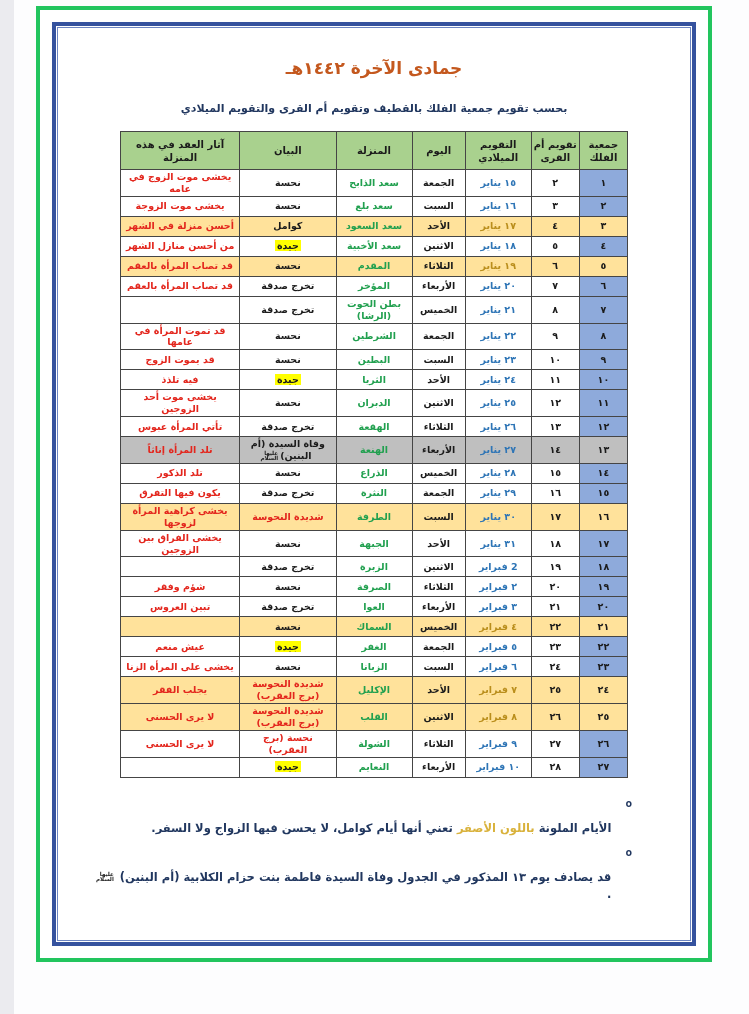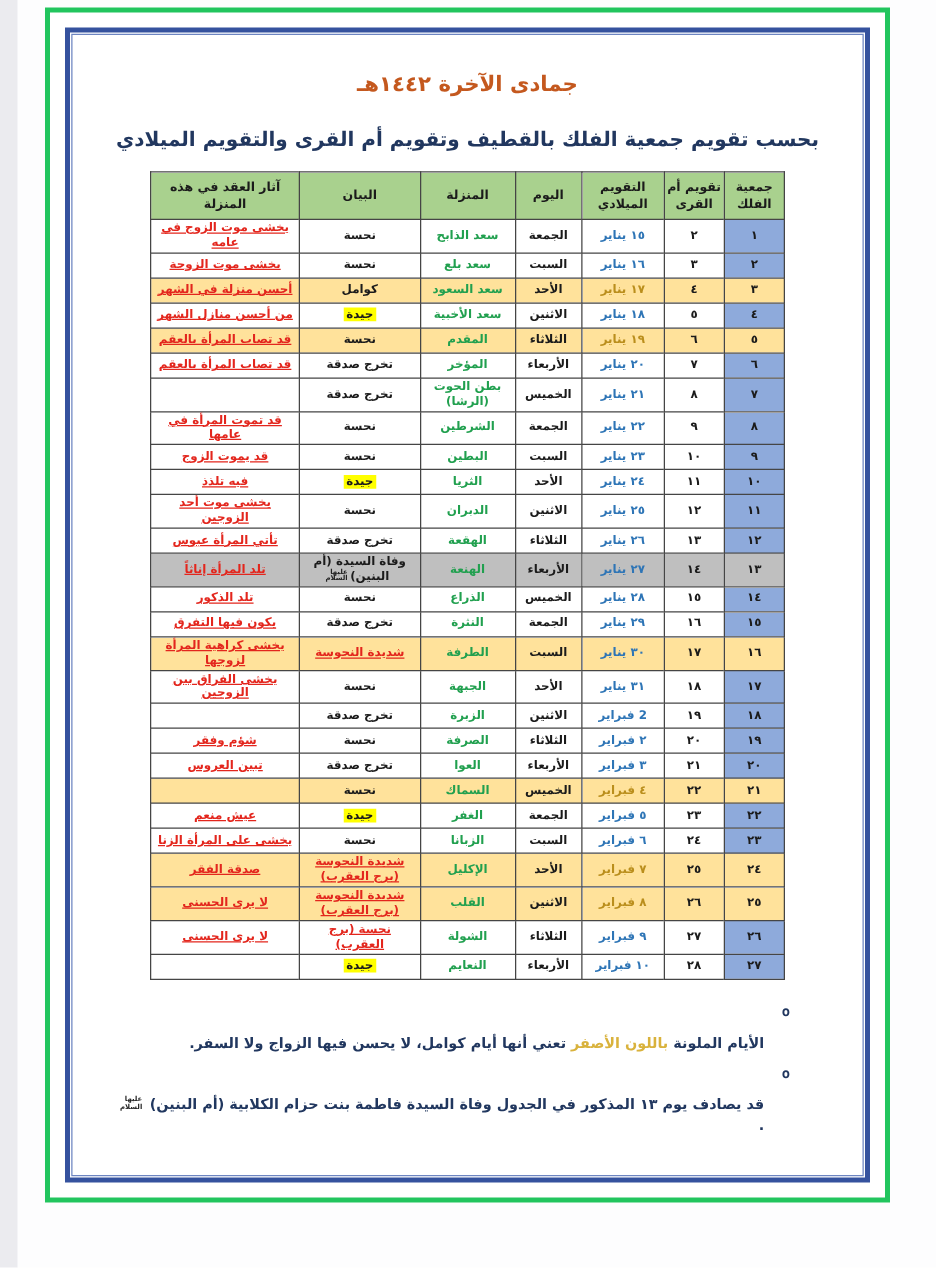--- a/index.html
+++ b/index.html
@@ -35,21 +35,21 @@
   .content{direction:rtl;text-align:center;padding-top:30px;}
 
   .title{
     color:var(--title-orange);
     font-size:17px;font-weight:bold;
     letter-spacing:0;
   }
   .subtitle{
     margin-top:24px;
     color:var(--navy);
-    font-size:16px;font-weight:bold;
+    font-size:11px;font-weight:bold;
   }
 
   .tbl-wrap{margin:16px auto 0;width:508px;}
   table{
     width:100%;border-collapse:collapse;table-layout:fixed;
     font-weight:bold;color:#1b1b1b;direction:rtl;
   }
   th,td{
     border:1px solid #454545;
     padding:1px 2px;
@@ -61,21 +61,21 @@
     background:#fff;
     overflow:hidden;
   }
   th{
     background:var(--header-green);
     font-size:10px;height:38px;line-height:1.3;
   }
   tr.r-normal td.c-falak{background:var(--col-blue);}
   tr.r-tan td{background:var(--row-tan);}
   tr.r-gray td{background:var(--row-gray);}
-  .t-red{color:var(--red);text-decoration:underline;}
+  .t-red{color:var(--red);}
   .t-green{color:var(--green);text-align:right;}
   .t-blue{color:var(--date-blue);}
   .t-gold{color:var(--date-gold);}
   .hl{background:var(--hl-yellow);padding:0 2px;}
   .honorific{
     display:inline-block;font-size:5.5px;line-height:1;max-width:14px;
     vertical-align:middle;color:#222;margin-right:2px;white-space:normal;
   }
 
   .notes{
@@ -336,21 +336,21 @@
                   <td><span>نحسة</span></td>
                   <td><span class="t-red">يخشى على المرأة الزنا</span></td>
                 </tr>
                 <tr class="r-tan">
                   <td class="c-falak">٢٤</td>
                   <td>٢٥</td>
                   <td><span class="t-gold">٧ فبراير</span></td>
                   <td>الأحد</td>
                   <td><span class="t-green">الإكليل</span></td>
                   <td><span class="t-red">شديدة النحوسة (برج العقرب)</span></td>
-                  <td><span class="t-red">صدقة الفقر</span></td>
+                  <td><span class="t-red">يجلب الفقر</span></td>
                 </tr>
                 <tr class="r-tan">
                   <td class="c-falak">٢٥</td>
                   <td>٢٦</td>
                   <td><span class="t-gold">٨ فبراير</span></td>
                   <td>الاثنين</td>
                   <td><span class="t-green">القلب</span></td>
                   <td><span class="t-red">شديدة النحوسة (برج العقرب)</span></td>
                   <td><span class="t-red">لا يرى الحسنى</span></td>
                 </tr>

